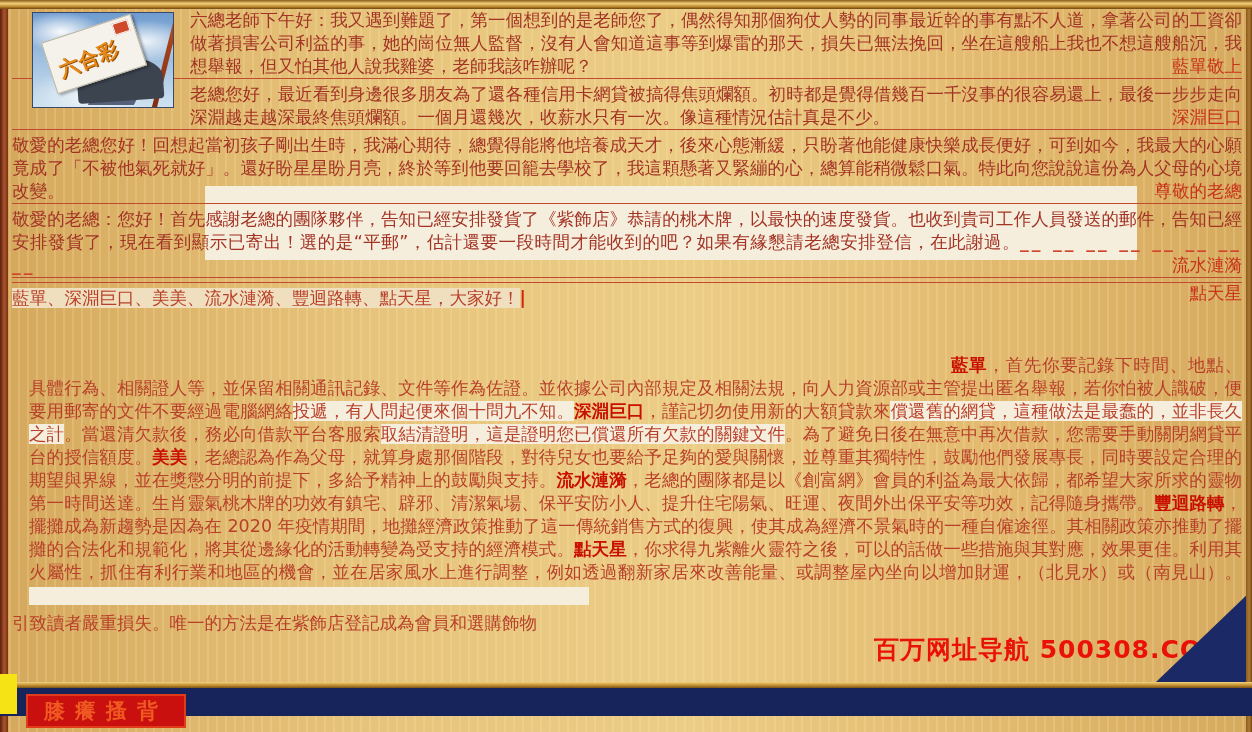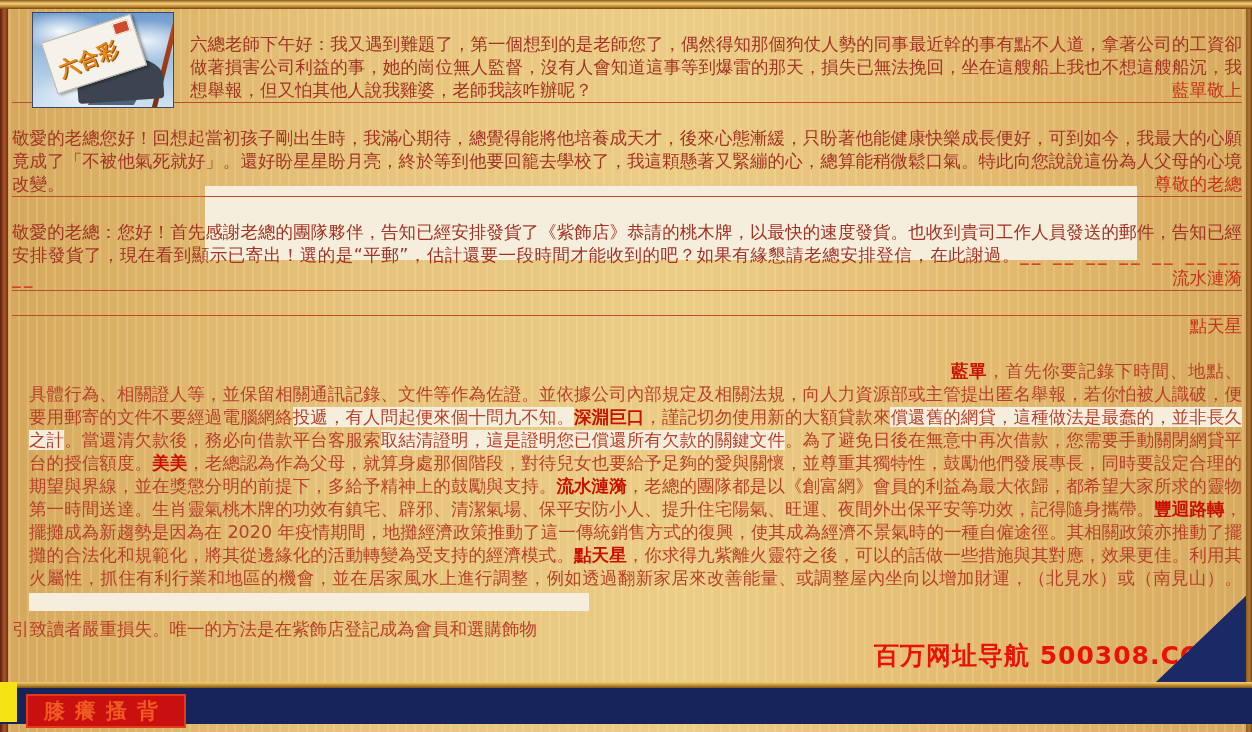--- a/index.html
+++ b/index.html
@@ -33,21 +33,21 @@
   .art-stand{position:absolute;left:58px;top:80px;width:46px;height:12px;background:#55607a;transform:skewX(-28deg);}
   .art-envelope{position:absolute;left:14px;top:14px;width:92px;height:52px;background:#f4f2ea;
     border:1px solid #b9b4a2;transform:rotate(-18deg);box-shadow:2px 2px 3px rgba(0,0,0,.35);}
   .art-env-label{position:absolute;left:8px;top:18px;font-size:20px;font-weight:bold;color:#e8891a;
     text-shadow:1px 1px 0 #8a4a00;letter-spacing:1px;transform:rotate(-4deg);}
   .art-stamp{position:absolute;right:4px;top:3px;width:14px;height:10px;background:#cf4a2a;border:1px solid #fff;}
   .art-stick{position:absolute;right:6px;top:8px;width:5px;height:92px;background:linear-gradient(180deg,#b24a20,#7c2c10);transform:rotate(14deg);}
 
   .letter{margin:0 0 4px 0;}
   .letter .sig{float:right;color:#c8321a;padding-left:9px;}
-  .letter{border-bottom:1px solid #c04a30;margin-top:24px;}
+  .letter{border-bottom:1px solid #c04a30;}
   .seg.dash{color:#d2452c;font-weight:bold;letter-spacing:3px;}
   .seg.hl{background:#f6eedd;}
   .seg.name{color:#c80f00;font-weight:bold;}
   .seg.normal{background:transparent;}
 
   .hl-rect{position:absolute;background:#f6eedd;z-index:1;}
   #hl-block-1{left:205px;top:186px;width:932px;height:74px;}
 
   .greeting{margin-top:3px;}
   .greet-hl{background:#efdfbe;color:#b8402a;}
@@ -59,21 +59,21 @@
   .closing-line{margin-top:5px;color:#b8402a;}
 
   .site-link{margin-top:3px;text-align:right;padding-right:14px;
     color:#ea1208;font-weight:bold;font-size:25px;letter-spacing:1px;}
 
   .corner-wedge{position:absolute;right:0;bottom:50px;width:0;height:0;z-index:4;
     border-bottom:92px solid #1b2a66;border-left:96px solid transparent;}
 
   .bottom-bar{position:absolute;left:0;right:0;bottom:0;height:50px;z-index:7;}
   .gold-line{height:6px;background:linear-gradient(180deg,#f2d27c,#c79436,#7c5316);}
-  .navy-strip{position:relative;height:36px;background:#17245c;}
+  .navy-strip{position:relative;height:28px;background:#17245c;}
   .yellow-block{position:absolute;left:0;bottom:2px;width:17px;height:40px;background:#f6e315;}
   .red-box{position:absolute;left:26px;top:6px;height:24px;padding:3px 16px;background:#c9100e;
     border:2px solid #e03c1c;color:#ef5a22;font-weight:bold;font-size:21px;letter-spacing:10px;line-height:24px;}
 </style>
 </head>
 <body>
 
 <div class="page">
   <div class="border-top"></div>
   <div class="border-left"></div>
@@ -88,25 +88,29 @@
       <div class="art-stand"></div>
       <div class="art-mailbox"></div>
       <div class="art-envelope">
         <div class="art-stamp"></div>
         <div class="art-env-label">六合彩</div>
       </div>
     </div>
 
     <div id="letters">
         <p class="letter"><span class="seg normal">六總老師下午好：我又遇到難題了，第一個想到的是老師您了，偶然得知那個狗仗人勢的同事最近幹的事有點不人道，拿著公司的工資卻做著損害公司利益的事，她的崗位無人監督，沒有人會知道這事等到爆雷的那天，損失已無法挽回，坐在這艘船上我也不想這艘船沉，我想舉報，但又怕其他人說我雞婆，老師我該咋辦呢？</span><span class="sig">藍單敬上</span></p>
+        <p class="letter"><span class="seg normal">老總您好，最近看到身邊很多朋友為了還各種信用卡網貸被搞得焦頭爛額。初時都是覺得借幾百一千沒事的很容易還上，最後一步步走向深淵越走越深最終焦頭爛額。一個月還幾次，收薪水只有一次。像這種情況估計真是不少。</span><span class="sig">深淵巨口</span></p>
         <p class="letter"><span class="seg normal">敬愛的老總您好！回想起當初孩子剛出生時，我滿心期待，總覺得能將他培養成天才，後來心態漸緩，只盼著他能健康快樂成長便好，可到如今，我最大的心願竟成了「不被他氣死就好」。還好盼星星盼月亮，終於等到他要回籠去學校了，我這顆懸著又緊繃的心，總算能稍微鬆口氣。特此向您說說這份為人父母的心境改變。</span><span class="sig">尊敬的老總</span></p>
         <p class="letter"><span class="seg normal">敬愛的老總：您好！首先感謝老總的團隊夥伴，告知已經安排發貨了《紫飾店》恭請的桃木牌，以最快的速度發貨。也收到貴司工作人員發送的郵件，告知已經安排發貨了，現在看到顯示已寄出！選的是“平郵”，估計還要一段時間才能收到的吧？如果有緣懇請老總安排登信，在此謝過。</span><span class="seg dash">__ __ __ __ __ __ __ __</span><span class="sig">流水漣漪</span></p>
         <p class="letter"><span class="sig">點天星</span></p>
       </div>
 
+    <div class="greeting">
+      <span class="greet-hl">藍單、深淵巨口、美美、流水漣漪、豐迴路轉、點天星，大家好！</span><span class="caret">|</span>
+    </div>
 
     <p class="reply" id="reply"><span class="seg name">藍單</span><span class="seg normal">，首先你要記錄下時間、地點、具體行為、相關證人等，並保留相關通訊記錄、文件等作為佐證。並依據公司內部規定及相關法規，向人力資源部或主管提出匿名舉報，若你怕被人識破，便要用郵寄的文件不要經過電腦網絡</span><span class="seg hl">投遞，有人問起便來個十問九不知。</span><span class="seg name">深淵巨口</span><span class="seg normal">，謹記切勿使用新的大額貸款來</span><span class="seg hl">償還舊的網貸，這種做法是最蠢的，並非長久之計</span><span class="seg normal">。當還清欠款後，務必向借款平台客服索</span><span class="seg hl">取結清證明，這是證明您已償還所有欠款的關鍵文件</span><span class="seg normal">。為了避免日後在無意中再次借款，您需要手動關閉網貸平台的授信額度。</span><span class="seg name">美美</span><span class="seg normal">，老總認為作為父母，就算身處那個階段，對待兒女也要給予足夠的愛與關懷，並尊重其獨特性，鼓勵他們發展專長，同時要設定合理的期望與界線，並在獎懲分明的前提下，多給予精神上的鼓勵與支持。</span><span class="seg name">流水漣漪</span><span class="seg normal">，老總的團隊都是以《創富網》會員的利益為最大依歸，都希望大家所求的靈物第一時間送達。生肖靈氣桃木牌的功效有鎮宅、辟邪、清潔氣場、保平安防小人、提升住宅陽氣、旺運、夜間外出保平安等功效，記得隨身攜帶。</span><span class="seg name">豐迴路轉</span><span class="seg normal">，擺攤成為新趨勢是因為在 2020 年疫情期間，地攤經濟政策推動了這一傳統銷售方式的復興，使其成為經濟不景氣時的一種自僱途徑。其相關政策亦推動了擺攤的合法化和規範化，將其從邊緣化的活動轉變為受支持的經濟模式。</span><span class="seg name">點天星</span><span class="seg normal">，你求得九紫離火靈符之後，可以的話做一些措施與其對應，效果更佳。利用其火屬性，抓住有利行業和地區的機會，並在居家風水上進行調整，例如透過翻新家居來改善能量、或調整屋內坐向以增加財運，（北見水）或（南見山）。</span><span class="reply-extra-spacer"></span></p>
 
     <div class="closing-line">引致讀者嚴重損失。唯一的方法是在紫飾店登記成為會員和選購飾物</div>
 
     <div class="site-link">百万网址导航 500308.COM</div>
   </div>
 
   <div class="corner-wedge"></div>
 

